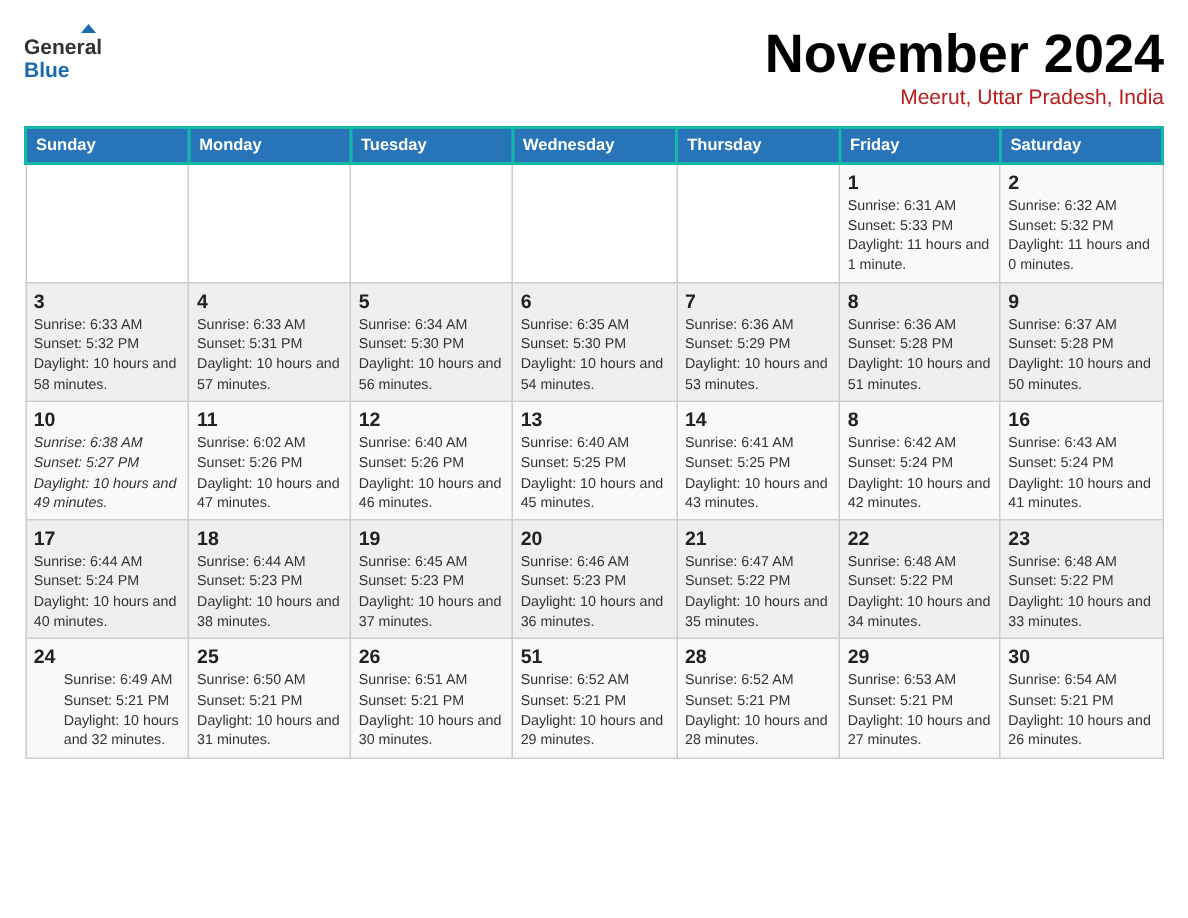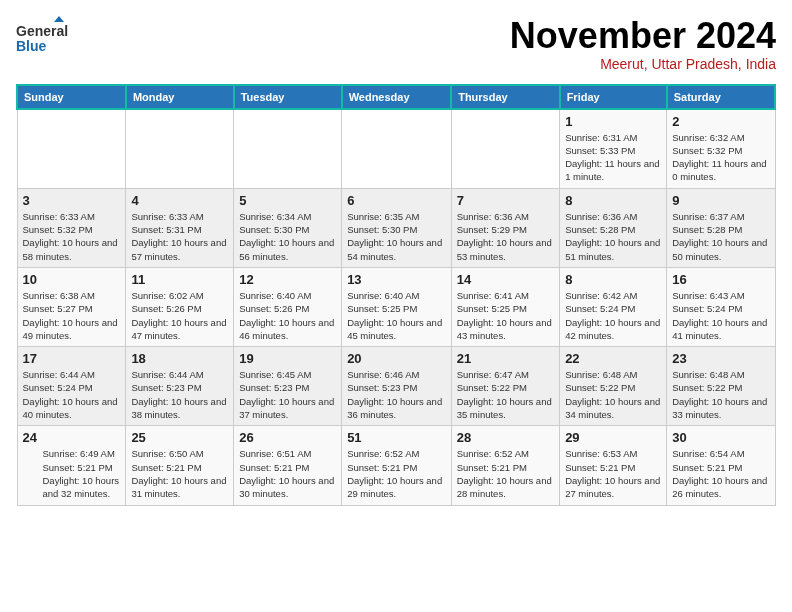--- a/index.html
+++ b/index.html
@@ -170,21 +170,21 @@
           <td>
             <span class="day-num">9</span>
             <div class="day-info" style="white-space: pre-line;">Sunrise: 6:37 AM
 Sunset: 5:28 PM
 Daylight: 10 hours and 50 minutes.</div>
           </td>
         </tr>
         <tr>
           <td>
             <span class="day-num">10</span>
-            <div class="day-info" style="white-space: pre-line;">Sunrise: 6:38 AM
+            <div class="day-info" style="white-space: pre-line; font-style: italic;">Sunrise: 6:38 AM
 Sunset: 5:27 PM
 Daylight: 10 hours and 49 minutes.</div>
           </td>
           <td>
             <span class="day-num">11</span>
             <div class="day-info" style="white-space: pre-line;">Sunrise: 6:02 AM
 Sunset: 5:26 PM
 Daylight: 10 hours and 47 minutes.</div>
           </td>
           <td>

